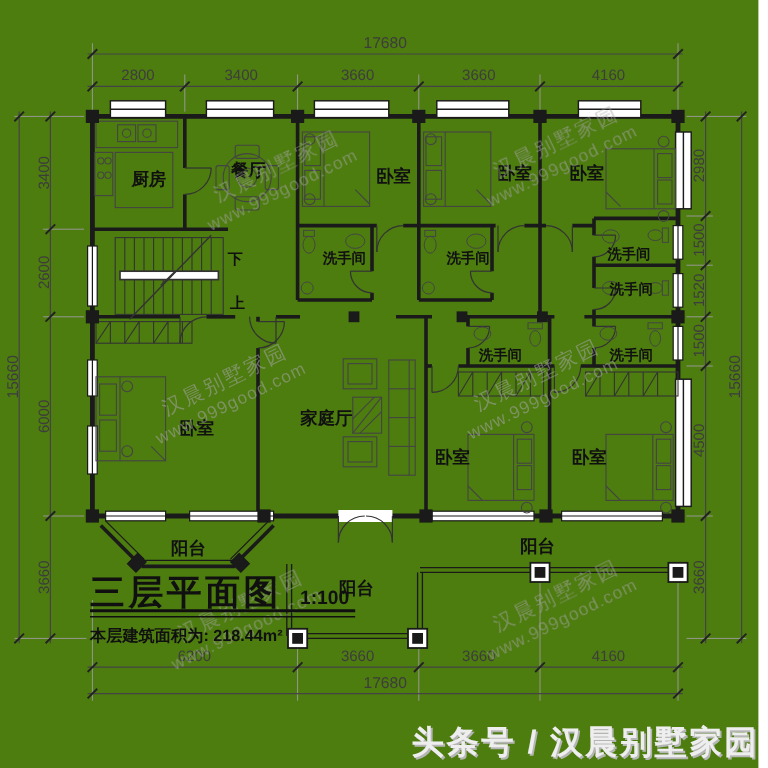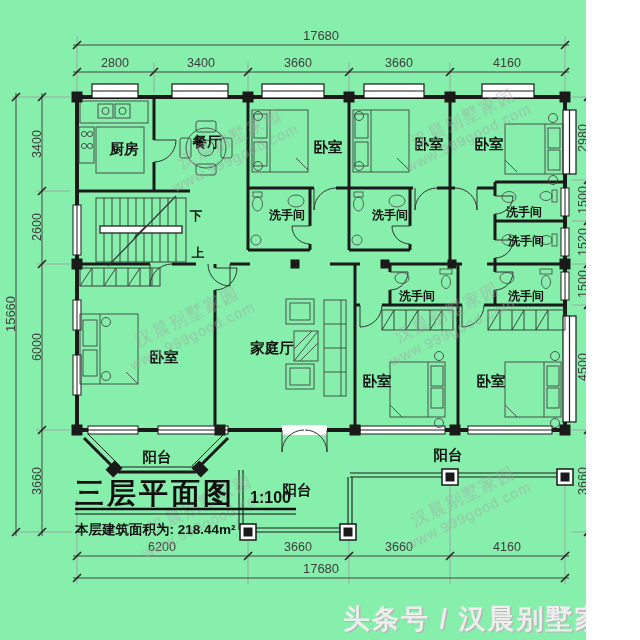--- a/index.html
+++ b/index.html
@@ -1,16 +1,16 @@
 <!DOCTYPE html>
 <html><head>
 <meta charset="utf-8">
 <style>
   html,body{margin:0;padding:0;background:#ffffff;}
-  .stage{position:relative;width:586px;height:640px;background:#86efac;overflow:hidden;}
+  .stage{position:relative;width:632px;height:640px;background:#4d7c0f;overflow:hidden;}
   svg text{font-family:"Liberation Sans","DejaVu Sans",sans-serif;}
   .dim{font-size:12.5px;fill:#3d3d3d;}
   .dimbig{font-size:13px;fill:#3d3d3d;}
   .lbl{font-size:14.5px;font-weight:bold;fill:#101010;}
   .lbls{font-size:12px;font-weight:bold;fill:#101010;}
   .stairlbl{font-size:12.5px;font-weight:bold;fill:#101010;}
   .wm1{font-size:17px;fill:#a5a5a5;letter-spacing:2px;}
   .wm2{font-size:14.5px;fill:#a5a5a5;letter-spacing:1px;}
   .ttl{font-size:29px;font-weight:bold;fill:#101010;letter-spacing:3px;}
   .scale{font-size:16px;font-weight:bold;fill:#101010;}

